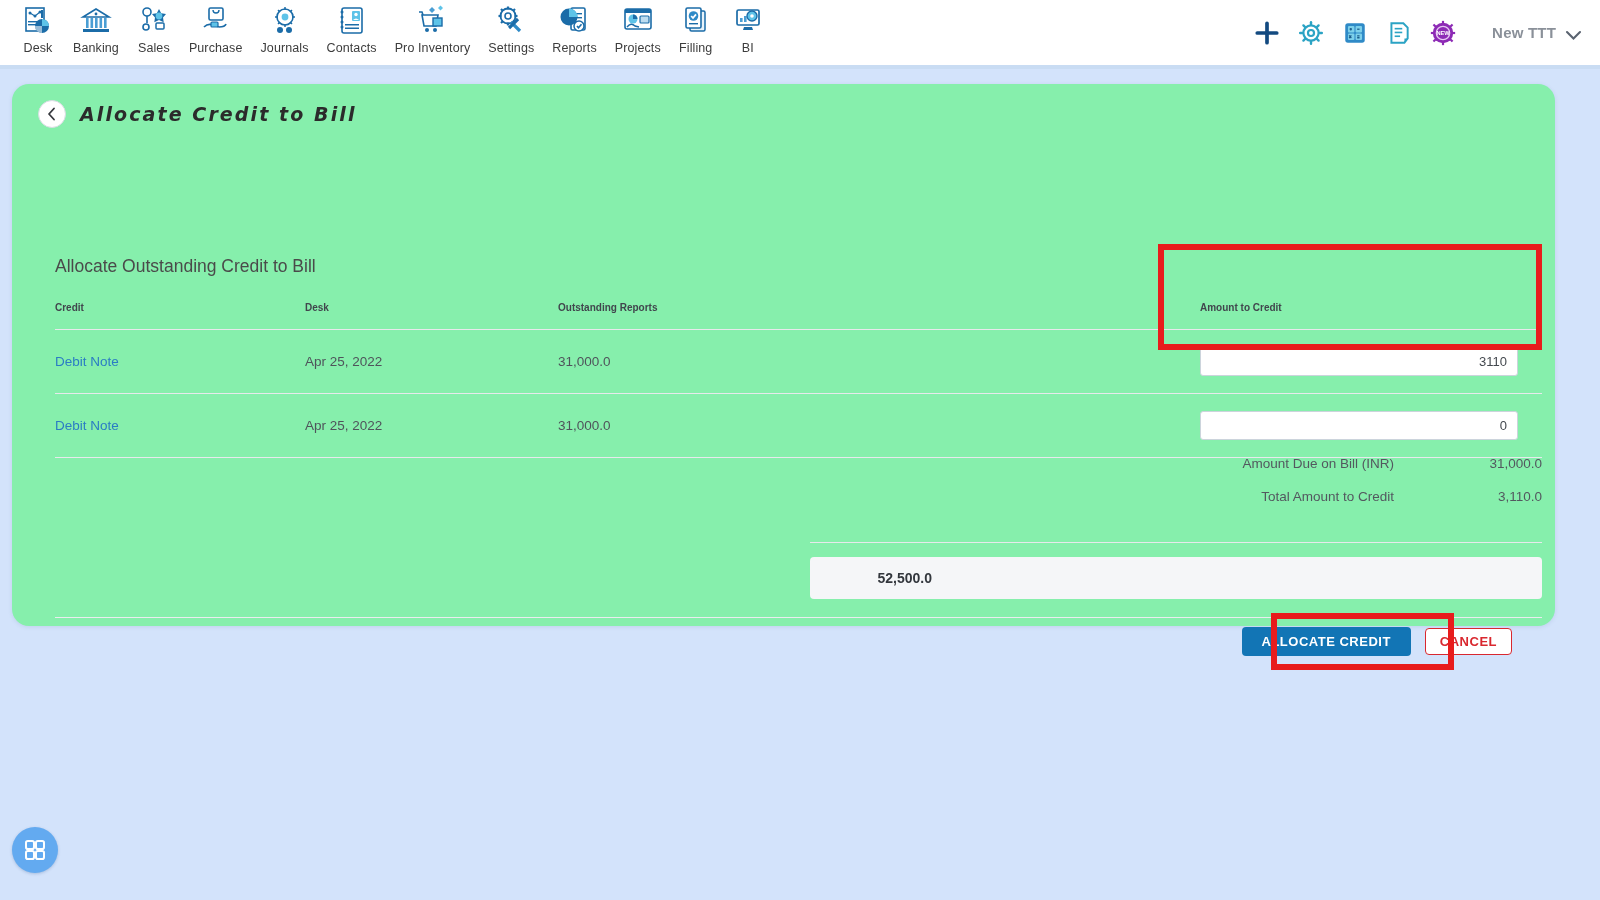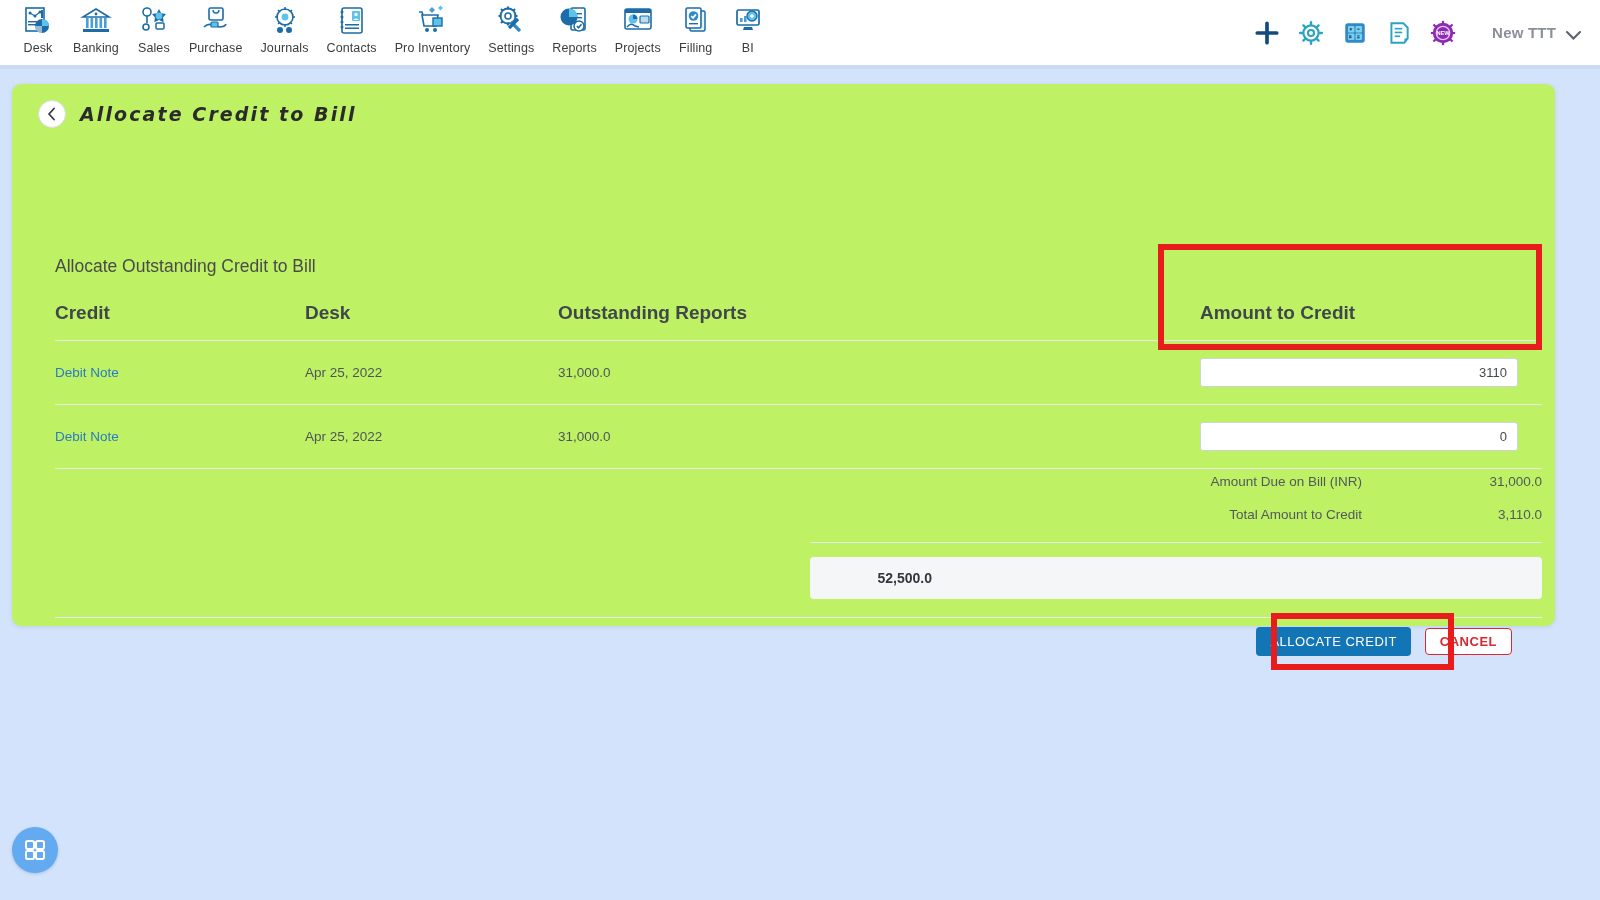--- a/index.html
+++ b/index.html
@@ -42,21 +42,21 @@
     margin-left: 18px;
   }
   #org-name {
     font-size: 15px; color: #8a9099; font-weight: bold; letter-spacing: .2px;
   }
 
   
   #card {
     position: absolute; left: 12px; top: 84px;
     width: 1543px; height: 542px;
-    background: #bef264; border-radius: 9px;
+    background: #86efac; border-radius: 17px;
     box-shadow: 0 1px 4px rgba(60,90,140,.13);
   }
 
   #card-head { position: absolute; left: 26px; top: 16px; display: flex; align-items: center; gap: 14px; }
   #back-btn {
     width: 28px; height: 28px; border-radius: 50%;
     border: 1px solid #d8dde3; background: #fff;
     display: flex; align-items: center; justify-content: center; cursor: pointer;
   }
   #page-title {
@@ -67,21 +67,21 @@
 
   #section-title {
     position: absolute; left: 43px; top: 172px;
     font-size: 17.5px; color: #4a4a4a;
   }
 
   
   #tbl { position: absolute; left: 43px; top: 218px; width: 1487px; }
   #tbl table { width: 100%; border-collapse: collapse; table-layout: fixed; }
   #tbl th {
-    text-align: left; font-size: 19px; color: #41464d; font-weight: bold;
+    text-align: left; font-size: 10px; color: #41464d; font-weight: bold;
     padding: 0 0 16px 0; vertical-align: top;
   }
   #tbl td {
     font-size: 13.5px; color: #4f545b;
     padding: 17px 0 17px 0;
     border-top: 1px solid #e7e9ec;
     vertical-align: middle;
   }
   #tbl tr.last td { border-bottom: 1px solid #e7e9ec; }
   .col-credit { width: 250px; }
@@ -98,43 +98,43 @@
     text-align: right; padding: 0 10px; outline: none;
   }
 
   
   .hl { position: absolute; border: 6px solid #e81c1c; pointer-events: none; }
   #hl-inputs  { left: 1158px; top: 244px; width: 384px; height: 106px; }
   #hl-alloc   { left: 1259px; top: 529px; width: 183px; height: 57px; }
 
   
   #summary { position: absolute; left: 798px; top: 372px; width: 732px; }
-  .sum-row { display: flex; align-items: flex-end; height: 33px; gap: 32px; }
+  .sum-row { display: flex; align-items: flex-start; height: 33px; }
   .sum-label { flex: 1; text-align: right; font-size: 13.5px; color: #53585f; padding-right: 26px; }
   .sum-val   { width: 122px; text-align: right; font-size: 13.5px; color: #53585f; }
 
   #sum-divider { margin-top: 20px; border-top: 1px solid #e7e9ec; }
 
   #remaining {
     margin-top: 14px; height: 42px; background: #f5f6f8; border-radius: 4px;
     display: flex; align-items: center;
   }
   #remaining .sum-label { font-weight: bold; color: #33373d; font-size: 14px; }
   #remaining .sum-val   { font-weight: bold; color: #33373d; font-size: 14px; }
 
   
   #footer-div { position: absolute; left: 43px; top: 533px; width: 1487px; border-top: 1px solid #eaecef; }
   #footer {
     position: absolute; right: 43px; top: 543px;
     display: flex; align-items: center; gap: 14px;
   }
   #btn-allocate {
     background: #1275b5; color: #fff; border: none; border-radius: 4px;
-    font-size: 13px; font-weight: normal; letter-spacing: .5px;
-    padding: 0 14px; height: 29px; cursor: pointer;
+    font-size: 13px; font-weight: bold; letter-spacing: .5px;
+    padding: 0 20px; height: 29px; cursor: pointer;
     font-family: "Liberation Sans", sans-serif;
   }
   #btn-cancel {
     background: #fff; color: #d9282f; border: 1px solid #d9282f; border-radius: 4px;
     font-size: 13px; font-weight: bold; letter-spacing: .5px;
     padding: 4px 14px; height: 27px; cursor: pointer;
     font-family: "Liberation Sans", sans-serif;
   }
 
   

